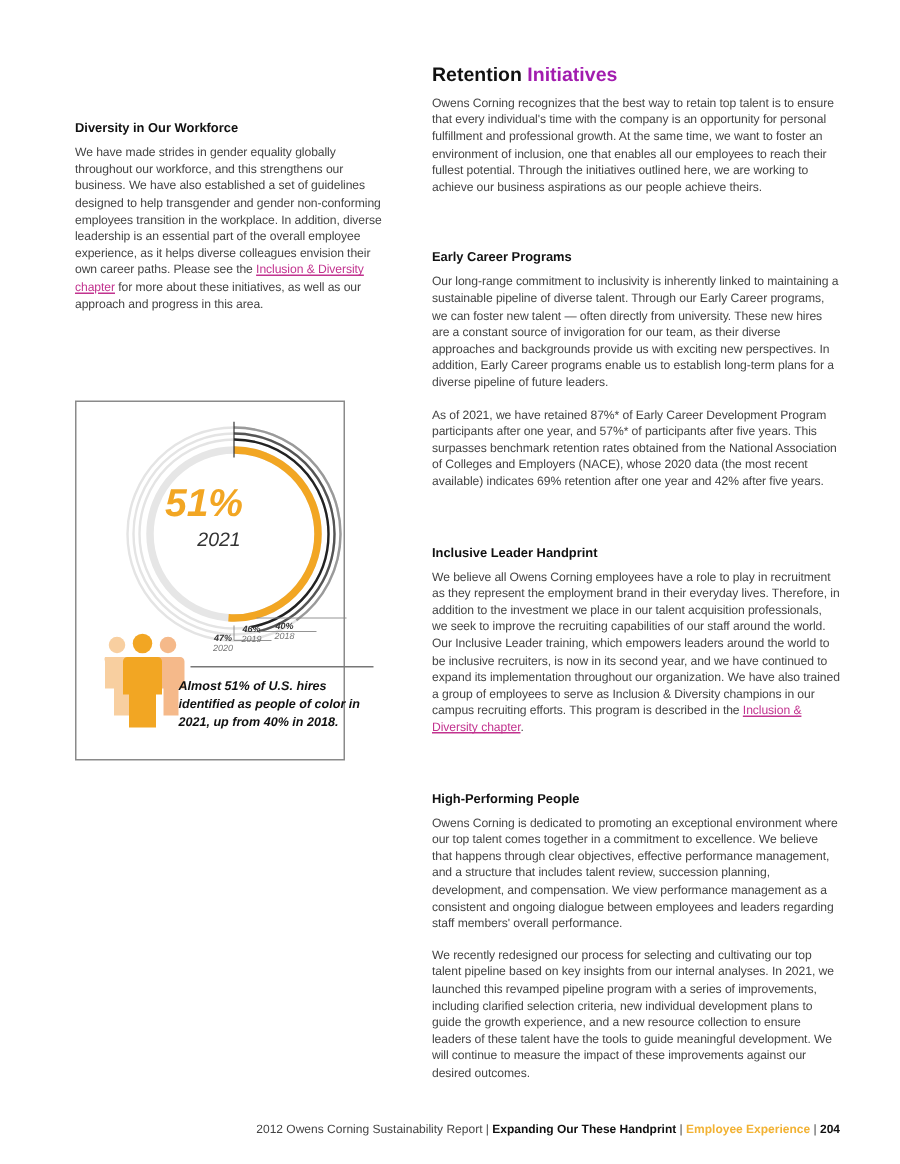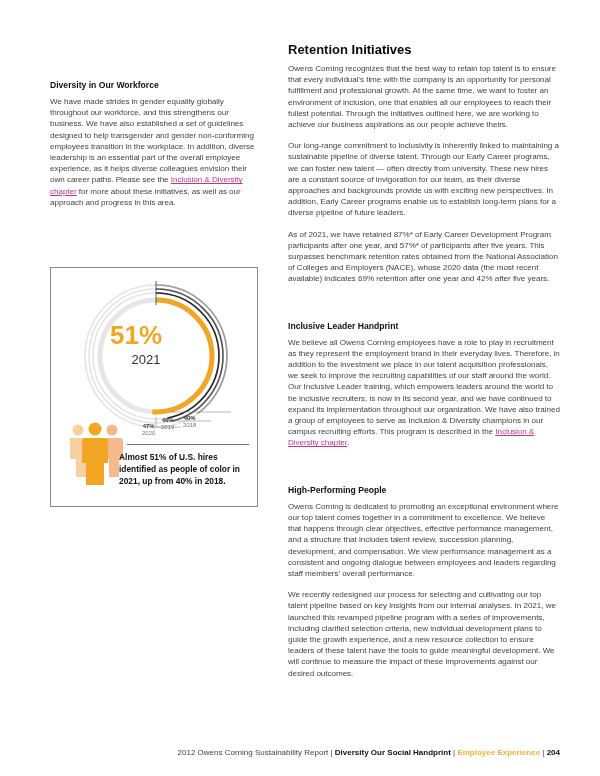--- a/index.html
+++ b/index.html
@@ -4,22 +4,22 @@
 <style>
   * { box-sizing: border-box; margin: 0; padding: 0; }
   html, body { width: 600px; height: 776px; background: #ffffff; overflow: hidden; }
   body { position: relative; font-family: "Liberation Sans", sans-serif; color: #3a3a3a; }
   .col-left { position: absolute; left: 50px; top: 44px; width: 212px; }
   .col-right { position: absolute; left: 288px; top: 44px; width: 272px; }
   h3.sub { font-size: 8.6px; font-weight: bold; color: #111; margin-bottom: 6px; margin-top: 36px; }
   p.body { font-size: 8.1px; line-height: 11.2px; color: #444; margin-bottom: 10px; letter-spacing: -0.05px; }
   a.lnk { color: #c2338f; text-decoration: underline; }
   h2.title { font-size: 13px; font-weight: bold; color: #111; margin-bottom: 6px; margin-top: -2px; }
-  h2.title .accent { color: #000000; }
-  .stat-box { position: absolute; left: 50px; top: 267px; width: 208px; height: 240px; border: 1px solid #8a8a8a; background: #fff; }
+  h2.title .accent { color: #a21caf; }
+  .stat-box { position: absolute; left: 50px; top: 267px; width: 180px; height: 240px; border: 1px solid #8a8a8a; background: #fff; font-style: italic; }
   .donut { position: absolute; left: 30px; top: 13px; width: 150px; height: 150px; }
   .big-pct { position: absolute; left: 40px; top: 52px; width: 90px; text-align: center; font-size: 26px; font-weight: bold; color: #f2a623; }
   .big-year { position: absolute; left: 40px; top: 84px; width: 90px; text-align: center; font-size: 13px; color: #333; padding-left: 20px; }
   .lbl { position: absolute; font-size: 6px; text-align: center; line-height: 6.5px; }
   .lbl b { display: block; color: #333; font-weight: bold; }
   .lbl span { display: block; color: #777; }
   .stat-rule { position: absolute; left: 76px; top: 176px; width: 122px; height: 1px; background: #777; }
   .stat-text { position: absolute; left: 68px; top: 183px; width: 124px; font-size: 8.4px; font-weight: bold; color: #111; line-height: 12px; }
   .people { position: absolute; left: 14px; top: 152px; width: 60px; height: 66px; }
   .footer { position: absolute; left: 0; right: 40px; top: 748px; text-align: right; font-size: 8px; color: #444; }
@@ -81,24 +81,25 @@
     <path d="M20 18 h20 a3 3 0 0 1 3 3 v22 h-4 v22 h-18 v-22 h-4 v-22 a3 3 0 0 1 3 -3z" fill="#f2a623"></path>
   </svg>
 
   <div class="stat-rule"></div>
   <div class="stat-text">Almost 51% of U.S. hires identified as people of color in 2021, up from 40% in 2018.</div>
 </div>
 
 <div class="col-right">
   <h2 class="title"><span>Retention</span> <span class="accent">Initiatives</span></h2>
   <p class="body">Owens Corning recognizes that the best way to retain top talent is to ensure that every individual's time with the company is an opportunity for personal fulfillment and professional growth. At the same time, we want to foster an environment of inclusion, one that enables all our employees to reach their fullest potential. Through the initiatives outlined here, we are working to achieve our business aspirations as our people achieve theirs.</p>
+  <h3 class="sub">Early Career Programs</h3>
   <p class="body">Our long-range commitment to inclusivity is inherently linked to maintaining a sustainable pipeline of diverse talent. Through our Early Career programs, we can foster new talent — often directly from university. These new hires are a constant source of invigoration for our team, as their diverse approaches and backgrounds provide us with exciting new perspectives. In addition, Early Career programs enable us to establish long-term plans for a diverse pipeline of future leaders.</p>
   <p class="body">As of 2021, we have retained 87%* of Early Career Development Program participants after one year, and 57%* of participants after five years. This surpasses benchmark retention rates obtained from the National Association of Colleges and Employers (NACE), whose 2020 data (the most recent available) indicates 69% retention after one year and 42% after five years.</p>
   <h3 class="sub">Inclusive Leader Handprint</h3>
   <p class="body"><span>We believe all Owens Corning employees have a role to play in recruitment as they represent the employment brand in their everyday lives. Therefore, in addition to the investment we place in our talent acquisition professionals, we seek to improve the recruiting capabilities of our staff around the world. Our Inclusive Leader training, which empowers leaders around the world to be inclusive recruiters, is now in its second year, and we have continued to expand its implementation throughout our organization. We have also trained a group of employees to serve as Inclusion &amp; Diversity champions in our campus recruiting efforts. This program is described in the </span><a class="lnk">Inclusion &amp; Diversity chapter</a><span>.</span></p>
   <h3 class="sub">High-Performing People</h3>
   <p class="body">Owens Corning is dedicated to promoting an exceptional environment where our top talent comes together in a commitment to excellence. We believe that happens through clear objectives, effective performance management, and a structure that includes talent review, succession planning, development, and compensation. We view performance management as a consistent and ongoing dialogue between employees and leaders regarding staff members' overall performance.</p>
   <p class="body">We recently redesigned our process for selecting and cultivating our top talent pipeline based on key insights from our internal analyses. In 2021, we launched this revamped pipeline program with a series of improvements, including clarified selection criteria, new individual development plans to guide the growth experience, and a new resource collection to ensure leaders of these talent have the tools to guide meaningful development. We will continue to measure the impact of these improvements against our desired outcomes.</p>
 </div>
 
 <div class="footer">
-  <span>2012 Owens Corning Sustainability Report</span><span> | </span><span class="b">Diversity Our Social Handprint</span><span> | </span><span class="acc">Employee Experience</span><span> | </span><span class="b">204</span>
+  <span>2012 Owens Corning Sustainability Report</span><span> | </span><span class="b">Expanding Our These Handprint</span><span> | </span><span class="acc">Employee Experience</span><span> | </span><span class="b">204</span>
 </div>
 
 </body></html>

